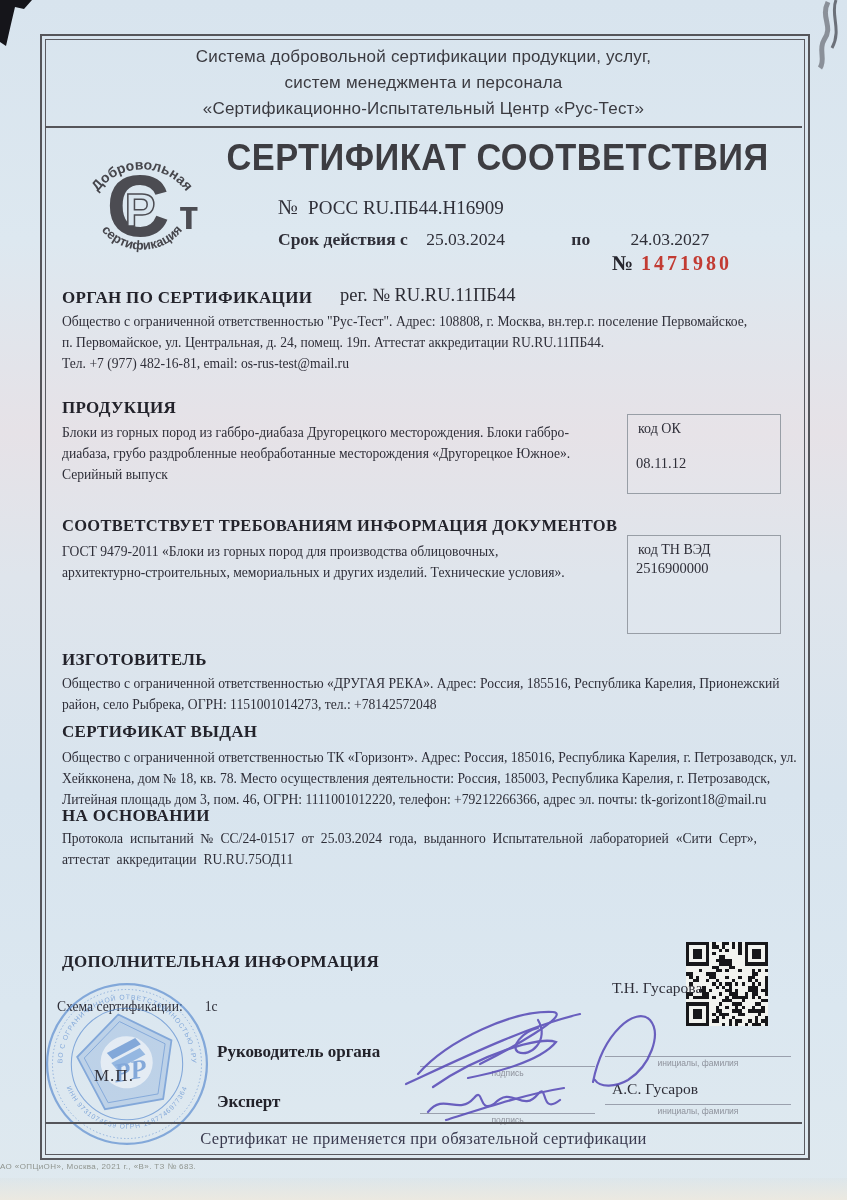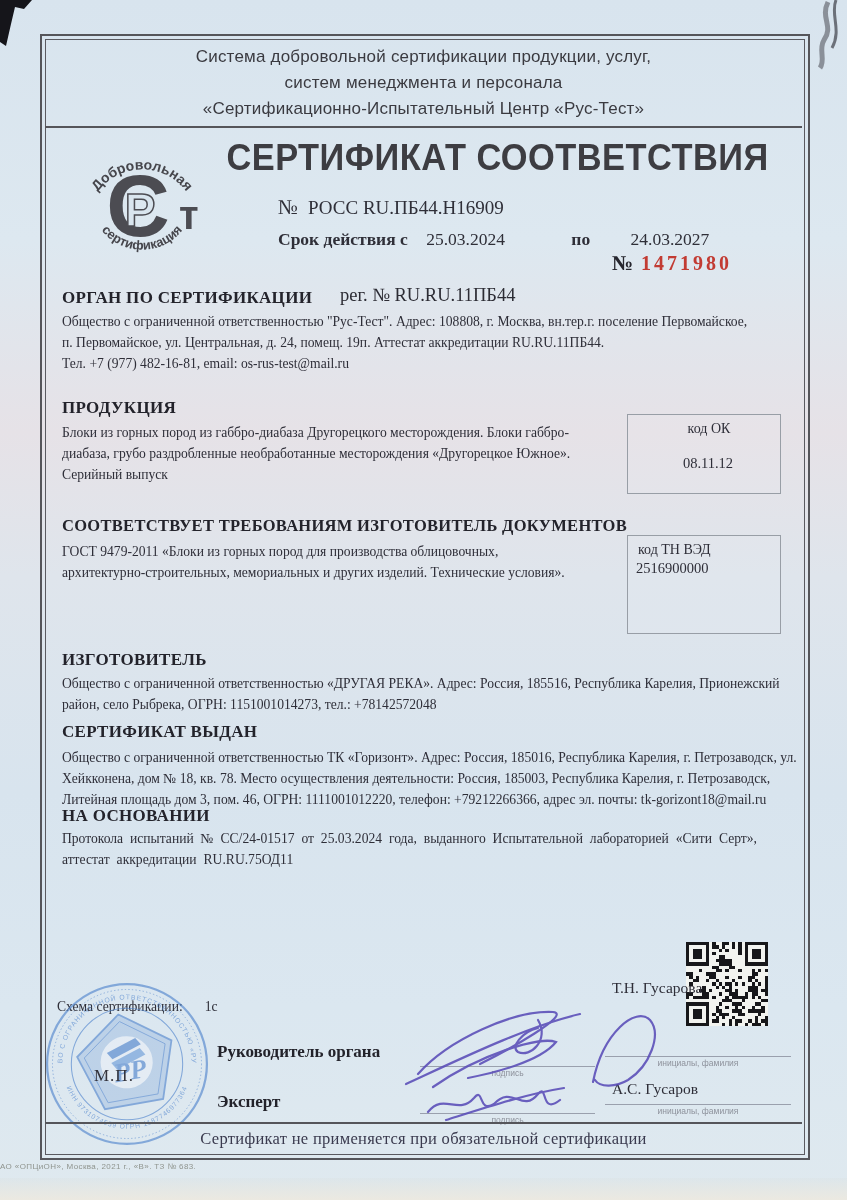--- a/index.html
+++ b/index.html
@@ -35,21 +35,21 @@
   .blank-no{position:absolute;left:612px;top:251px;font-size:20px;}
   .blank-no .nosign{color:#26262e;font-weight:600;margin-right:8px;font-size:21px;}
   .blank-no .digits{color:#c23b33;letter-spacing:3px;font-weight:600;}
   
   .sec-head{position:absolute;left:62px;font-weight:700;font-size:17px;color:#23232b;letter-spacing:.3px;}
   .sec-body{position:absolute;left:62px;font-size:13.6px;line-height:21px;color:#2e2e38;white-space:pre-line;}
   .reg-no{position:absolute;left:340px;top:285px;font-size:18.5px;color:#2c2c34;}
   .code-box{position:absolute;left:627px;width:152px;border:1px solid #989ea6;background:rgba(255,255,255,.06);}
   .code-box .lbl{display:block;padding:6px 0 0 10px;font-size:14px;color:#2e2e38;}
   .code-box .val{display:block;padding:0 0 0 8px;font-size:14.5px;color:#2e2e38;}
-  .box-ok{top:414px;height:78px;text-align:center;}
+  .box-ok{top:414px;height:78px;}
   .box-ok .val{margin-top:18px;}
   .box-tnved{top:535px;height:97px;}
   .box-tnved .val{margin-top:2px;}
   .justify-sp{word-spacing:3.5px;}
   .addl-value{margin-left:22px;}
   
   .qr{position:absolute;left:686px;top:942px;width:82px;height:84px;}
   
   .stamp{position:absolute;left:28px;top:976px;width:198px;height:176px;opacity:.62;}
   .mp{position:absolute;left:94px;top:1066px;font-size:17px;color:#33333c;letter-spacing:1px;}
@@ -132,41 +132,42 @@
 
   <div class="sec-head" style="top:398px">ПРОДУКЦИЯ</div>
   <div class="sec-body" style="top:422px;width:560px">Блоки из горных пород из габбро-диабаза Другорецкого месторождения. Блоки габбро-
 диабаза, грубо раздробленные необработанные месторождения «Другорецкое Южное».
 Серийный выпуск</div>
   <div class="code-box box-ok">
     <span class="lbl">код ОК</span>
     <span class="val">08.11.12</span>
   </div>
 
-  <div class="sec-head" style="top:516px;font-size:16.5px">СООТВЕТСТВУЕТ ТРЕБОВАНИЯМ ИЗГОТОВИТЕЛЬ ДОКУМЕНТОВ</div>
+  <div class="sec-head" style="top:516px;font-size:16.5px">СООТВЕТСТВУЕТ ТРЕБОВАНИЯМ ИНФОРМАЦИЯ ДОКУМЕНТОВ</div>
   <div class="sec-body" style="top:541px;width:560px">ГОСТ 9479-2011 «Блоки из горных пород для производства облицовочных,
 архитектурно-строительных, мемориальных и других изделий. Технические условия».</div>
   <div class="code-box box-tnved">
     <span class="lbl">код ТН ВЭД</span>
     <span class="val">2516900000</span>
   </div>
 
   <div class="sec-head" style="top:650px">ИЗГОТОВИТЕЛЬ</div>
   <div class="sec-body" style="top:673px;width:740px">Общество с ограниченной ответственностью «ДРУГАЯ РЕКА». Адрес: Россия, 185516, Республика Карелия, Прионежский
 район, село Рыбрека, ОГРН: 1151001014273, тел.: +78142572048</div>
 
   <div class="sec-head" style="top:722px">СЕРТИФИКАТ ВЫДАН</div>
   <div class="sec-body" style="top:747px;width:740px">Общество с ограниченной ответственностью ТК «Горизонт». Адрес: Россия, 185016, Республика Карелия, г. Петрозаводск, ул.
 Хейкконена, дом № 18, кв. 78. Место осуществления деятельности: Россия, 185003, Республика Карелия, г. Петрозаводск,
 Литейная площадь дом 3, пом. 46, ОГРН: 1111001012220, телефон: +79212266366, адрес эл. почты: tk-gorizont18@mail.ru</div>
 
   <div class="sec-head" style="top:806px">НА ОСНОВАНИИ</div>
   <div class="sec-body justify-sp" style="top:828px;width:740px">Протокола испытаний № СС/24-01517 от 25.03.2024 года, выданного Испытательной лабораторией «Сити Серт»,
 аттестат аккредитации RU.RU.75ОД11</div>
 
+  <div class="sec-head" style="top:952px">ДОПОЛНИТЕЛЬНАЯ ИНФОРМАЦИЯ</div>
   <div class="sec-body" style="top:975px;left:57px;width:560px">
     <span>Схема сертификации:</span><span class="addl-value">1с</span>
   </div>
 
   <div class="qr"><svg viewBox="0 0 25 25" width="100%" height="100%" preserveAspectRatio="none" shape-rendering="crispEdges">
         <rect width="25" height="25" fill="#f2f3ef"></rect>
         <rect x="8" y="0" width="1" height="1" fill="#17171a"></rect>
         <rect x="11" y="0" width="1" height="1" fill="#17171a"></rect>
         <rect x="12" y="0" width="1" height="1" fill="#17171a"></rect>
         <rect x="14" y="0" width="1" height="1" fill="#17171a"></rect>

